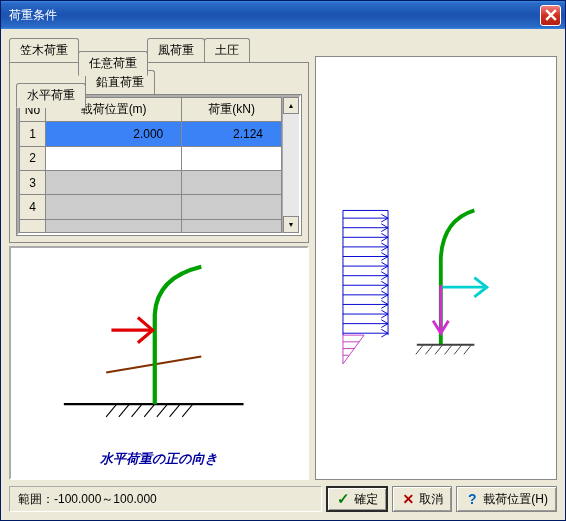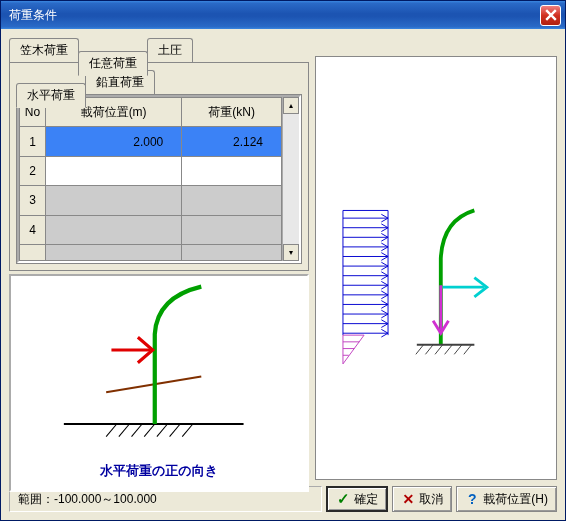--- a/index.html
+++ b/index.html
@@ -80,21 +80,21 @@
     padding: 6px;
     background: #ece9d8;
   }
   .outer-panel {
     flex: 0 0 auto;
   }
   .grid-wrap {
     display: flex;
     background: #fff;
     border: 2px inset #fff;
-    height: 168px;
+    height: 140px;
   }
   .grid-table {
     border-collapse: collapse;
     flex: 1;
   }
   .grid-table th, .grid-table td {
     border: 1px solid #888;
     padding: 2px 0;
     text-align: center;
     background: #ece9d8;
@@ -119,21 +119,21 @@
     font-size: 8px;
     cursor: pointer;
   }
   .grid-scroll .arrow:last-child { position:absolute; bottom:0; left:0; right:0; }
   .figure-panel {
     margin-top: 3px;
     background: #fff;
     border: 2px inset #fff;
     height: 258px;
     position: relative;
-    display:flex;flex-direction:column;
+    display:flex;flex-direction:column;font-style:italic;
   }
   .figure-svg { flex:1; }
   .figure-caption {
     text-align: center;
     color: #0000a0;
     font-weight: bold;
     padding: 6px 0 10px 0;
     font-size: 13px;
   }
   .right-panel {
@@ -188,20 +188,21 @@
   </div>
 </div>
 
 <div class="client">
   <div class="main-row">
     <div class="left-col">
 
       <div class="outer-tabs">
         <div class="tab">笠木荷重</div>
         <div class="tab active">任意荷重</div>
+        <div class="tab">風荷重</div>
         <div class="tab">土圧</div>
       </div>
 
       <div class="tab-panel outer-panel">
         <div class="inner-tabs">
           <div class="tab active">水平荷重</div>
           <div class="tab">鉛直荷重</div>
         </div>
         <div class="tab-panel" style="padding:0;">
           <div class="grid-wrap">

